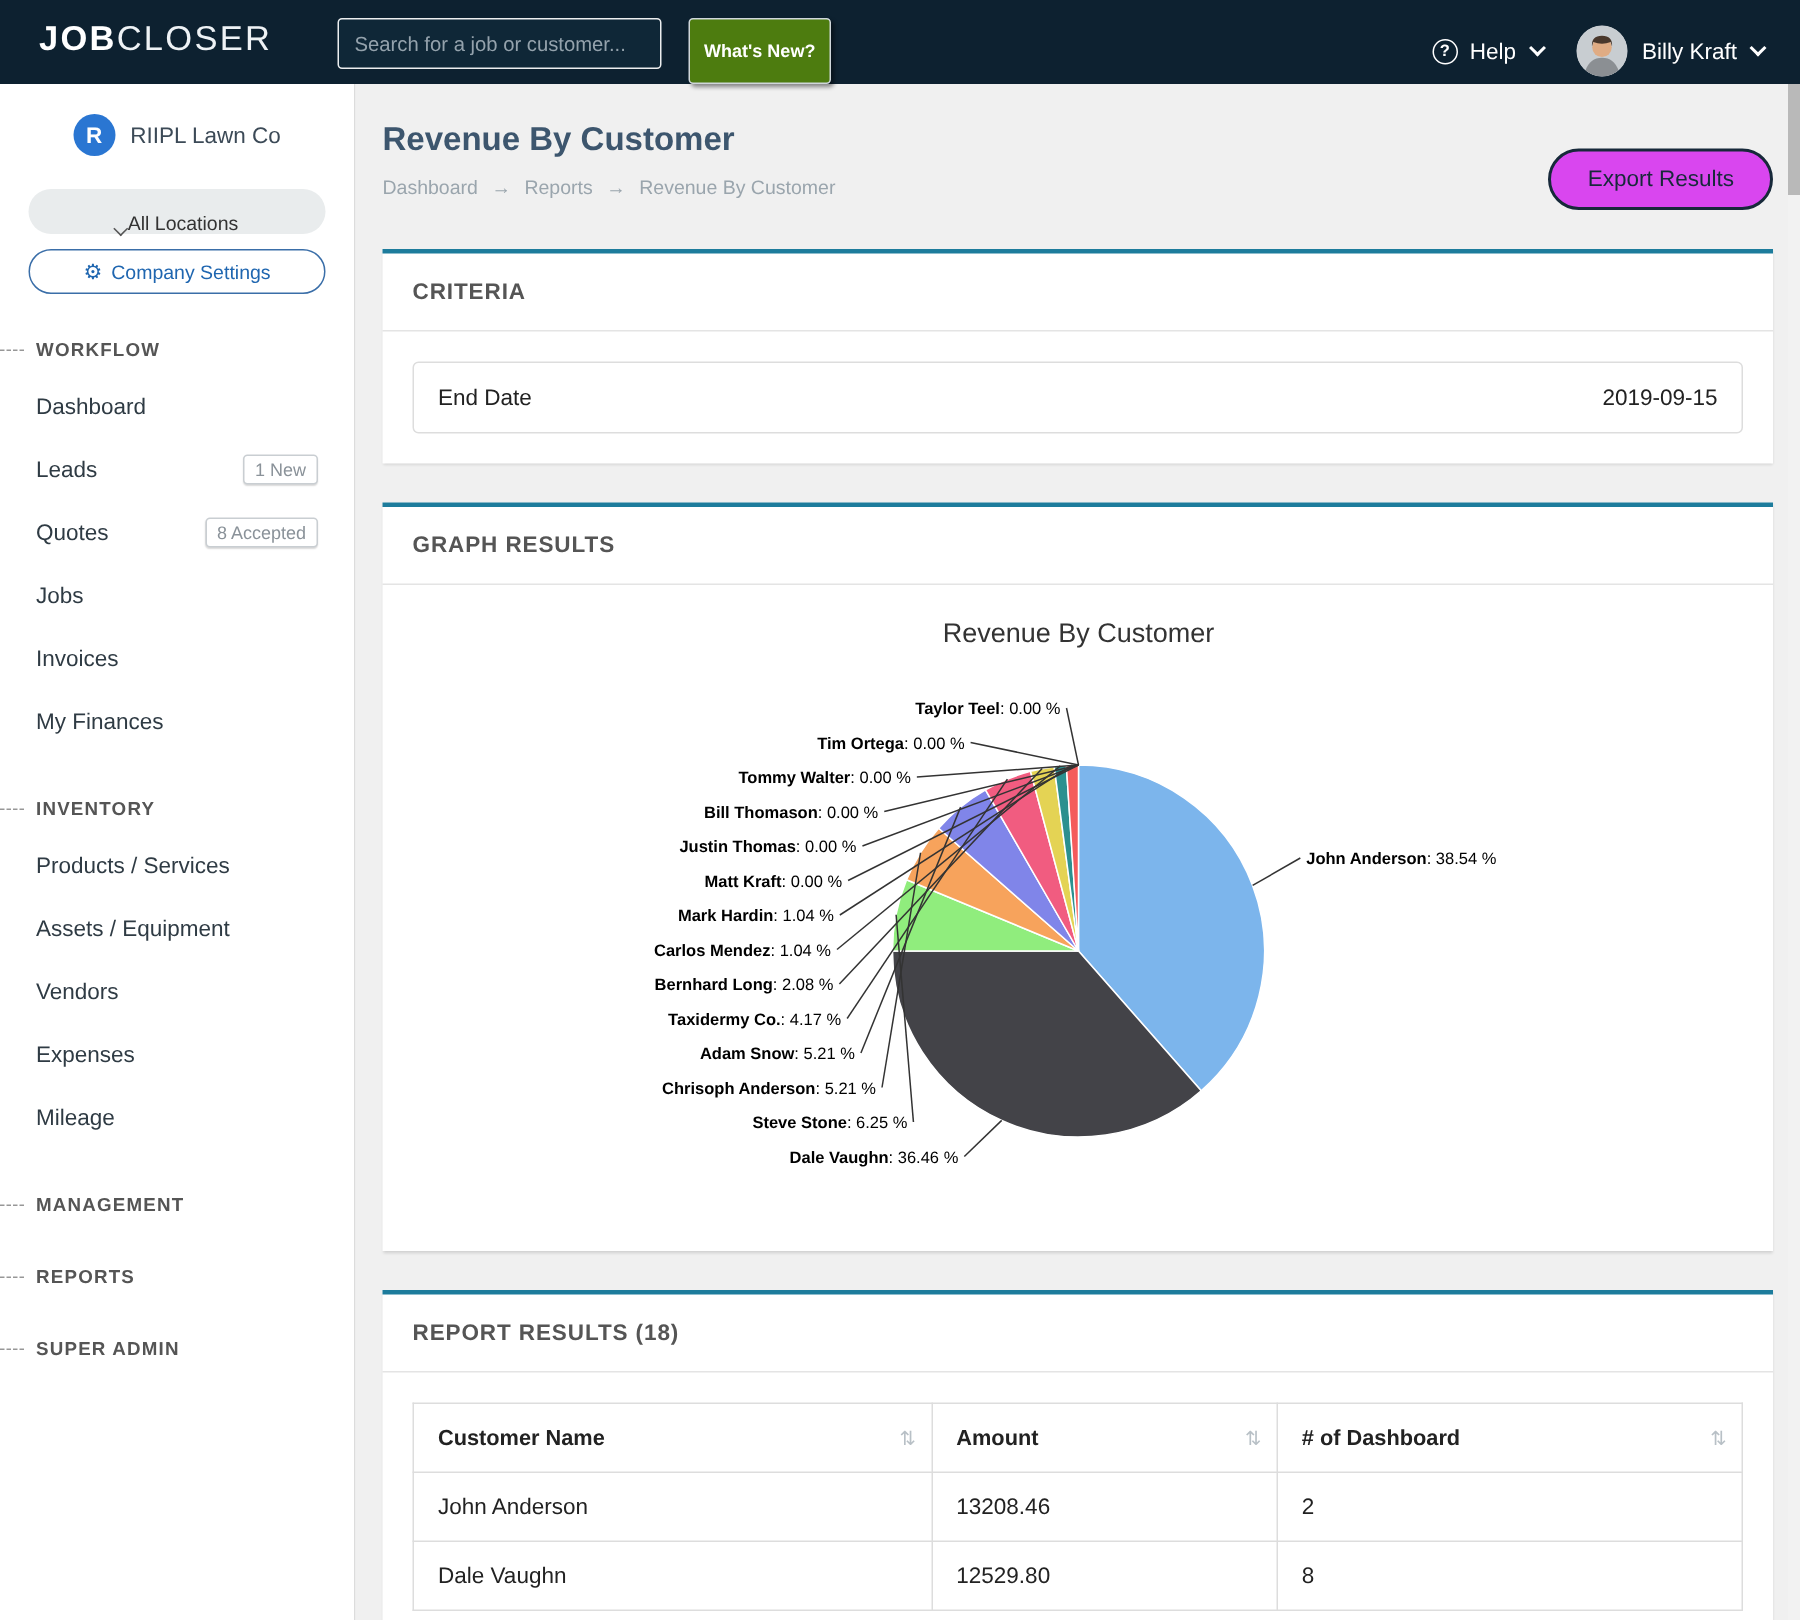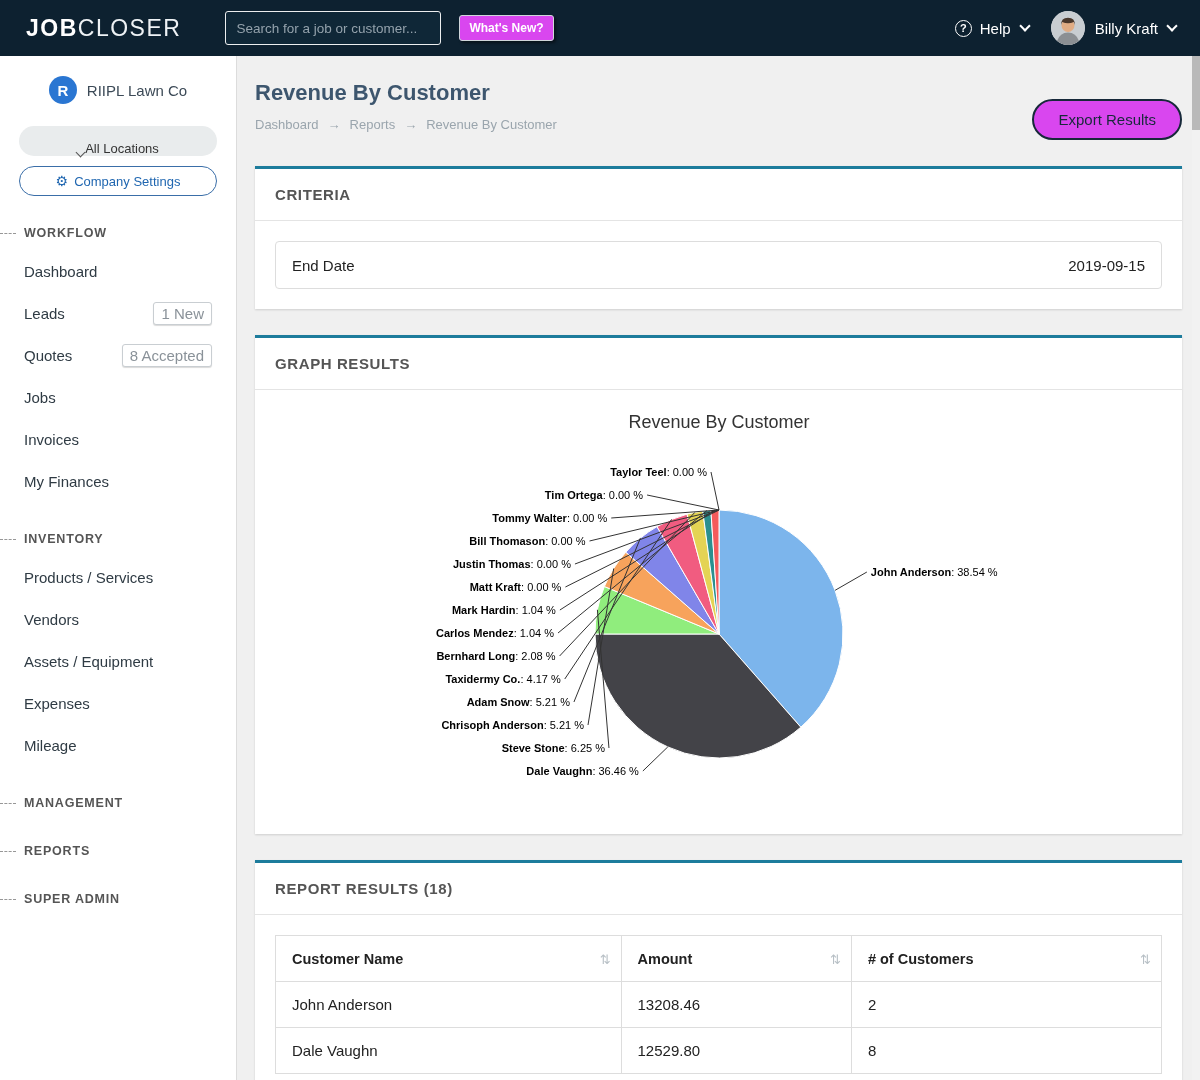--- a/index.html
+++ b/index.html
@@ -1,29 +1,29 @@
 <!DOCTYPE html>
 <html><head>
 <meta charset="utf-8">
 <style>
   * { box-sizing: border-box; margin: 0; padding: 0; }
   html,body { width: 1200px; height: 1080px; overflow: hidden; }
   body { font-family: "Liberation Sans", sans-serif; background: #f0f0f0; position: relative; }
 
   
   .topbar { position:absolute; top:0; left:0; width:1200px; height:56px; background:#0d2130;
-            display:flex; align-items:center; padding:0 18px 0 26px; z-index:10; }
+            display:flex; padding:12px 18px 0 26px; z-index:10; }
   .logo { font-size:23px; letter-spacing:1.5px; color:#fff; white-space:nowrap; }
   .logo-bold { font-weight:800; }
   .logo-light { font-weight:300; color:#eef2f5; }
   .search-input { margin-left:44px; width:216px; height:34px; background:#0f2737;
                   border:1px solid #eceeef; border-radius:3px; color:#e8e8e8; font-size:13.5px;
                   padding:0 10px; font-family:"Liberation Sans", sans-serif; }
   .search-input::placeholder { color:#94a2ac; }
-  .whats-new { margin-left:18px; background:#d946ef; border:1px solid #cfd6da; color:#fff;
+  .whats-new { margin-left:18px; background:#4d7c0f; border:1px solid #cfd6da; color:#fff;
                font-size:12px; font-weight:700; padding:5px 9px; border-radius:3px;
                box-shadow:2px 2px 3px rgba(0,0,0,0.45); cursor:pointer;
                font-family:"Liberation Sans", sans-serif; }
   .topbar-right { margin-left:auto; display:flex; align-items:center; }
   .help-icon { width:17px; height:17px; border:1.5px solid #fff; border-radius:50%; color:#fff;
                font-size:11px; display:flex; align-items:center; justify-content:center;
                font-weight:700; margin-right:8px; }
   .help-label { color:#fff; font-size:15px; cursor:pointer; }
   .chev { width:8px; height:8px; border-right:2px solid #fff; border-bottom:2px solid #fff;
           transform:rotate(45deg); margin:-4px 6px 0 10px; display:inline-block; }
@@ -52,21 +52,21 @@
                   cursor:pointer; font-family:"Liberation Sans", sans-serif; }
   .gear-icon { font-size:14px; line-height:1; }
   .sidebar-nav { margin-top:16px; }
   .nav-section { position:relative; padding-left:24px; margin-top:26px; margin-bottom:6px;
                  font-size:12.5px; font-weight:700; color:#555; letter-spacing:0.8px;
                  height:22px; line-height:22px; cursor:pointer; }
   .nav-section::before { content:""; position:absolute; left:0; top:11px; width:16px;
                          border-top:1px dashed #979797; }
   .nav-item { display:flex; align-items:center; padding-left:24px; height:42px; font-size:15px;
               color:#2f3b44; cursor:pointer; }
-  .nav-badge { margin-left:auto; margin-right:24px; font-size:15px; color:#8a9299;
+  .nav-badge { margin-left:auto; margin-right:24px; font-size:12px; color:#8a9299;
                border:1px solid #c9ced2; border-radius:3px; padding:2px 7px; background:#fff;
                box-shadow:0 1px 1px rgba(0,0,0,0.15); }
 
   
   .main { position:absolute; top:56px; left:237px; right:0; bottom:0; background:#f0f0f0;
           padding:24px 18px 0 18px; overflow:hidden; }
   .page-head { display:flex; justify-content:space-between; align-items:flex-start; }
   .page-title { font-size:22px; color:#3d566e; font-weight:600; }
   .breadcrumb { margin-top:11px; font-size:13px; color:#9aa5ad; display:flex; gap:9px;
                 align-items:center; }
@@ -160,24 +160,24 @@
         <span class="nav-label">Invoices</span>
       </div>
       <div class="nav-item">
         <span class="nav-label">My Finances</span>
       </div>
       <div class="nav-section">INVENTORY</div>
       <div class="nav-item">
         <span class="nav-label">Products / Services</span>
       </div>
       <div class="nav-item">
+        <span class="nav-label">Assets / Equipment</span>
+      </div>
+      <div class="nav-item">
         <span class="nav-label">Vendors</span>
-      </div>
-      <div class="nav-item">
-        <span class="nav-label">Assets / Equipment</span>
       </div>
       <div class="nav-item">
         <span class="nav-label">Expenses</span>
       </div>
       <div class="nav-item">
         <span class="nav-label">Mileage</span>
       </div>
       <div class="nav-section">MANAGEMENT</div>
       <div class="nav-section">REPORTS</div>
       <div class="nav-section">SUPER ADMIN</div>
@@ -260,21 +260,21 @@
   </div>
 
   <div class="card">
     <div class="card-header">REPORT RESULTS (18)</div>
     <div class="card-body">
       <table class="report-table">
         <thead>
             <tr>
               <th><span>Customer Name</span><span class="sort-icon">⇅</span></th>
               <th><span>Amount</span><span class="sort-icon">⇅</span></th>
-              <th><span># of Customers</span><span class="sort-icon">⇅</span></th>
+              <th><span># of Dashboard</span><span class="sort-icon">⇅</span></th>
             </tr>
           </thead>
         <tbody>
             <tr>
               <td>John Anderson</td>
               <td>13208.46</td>
               <td>2</td>
             </tr>
             <tr>
               <td>Dale Vaughn</td>

